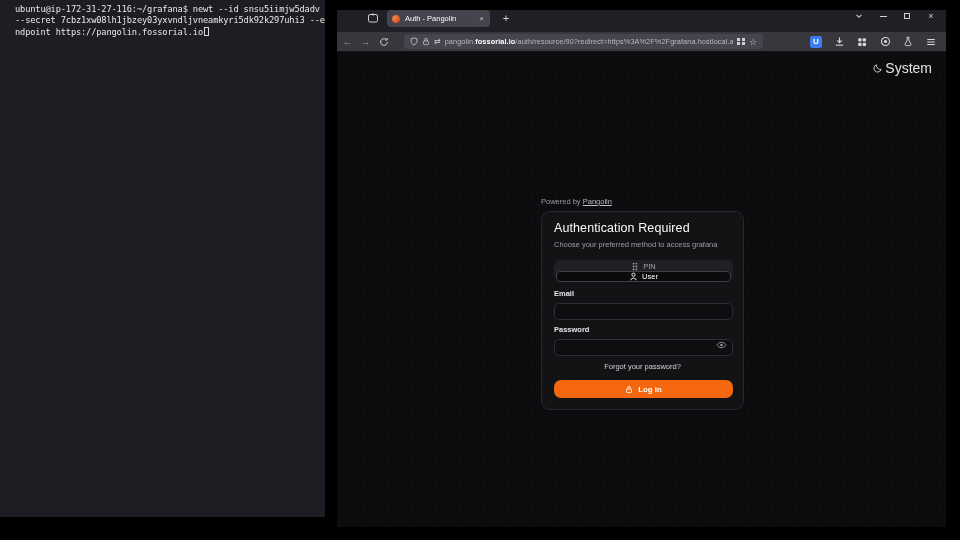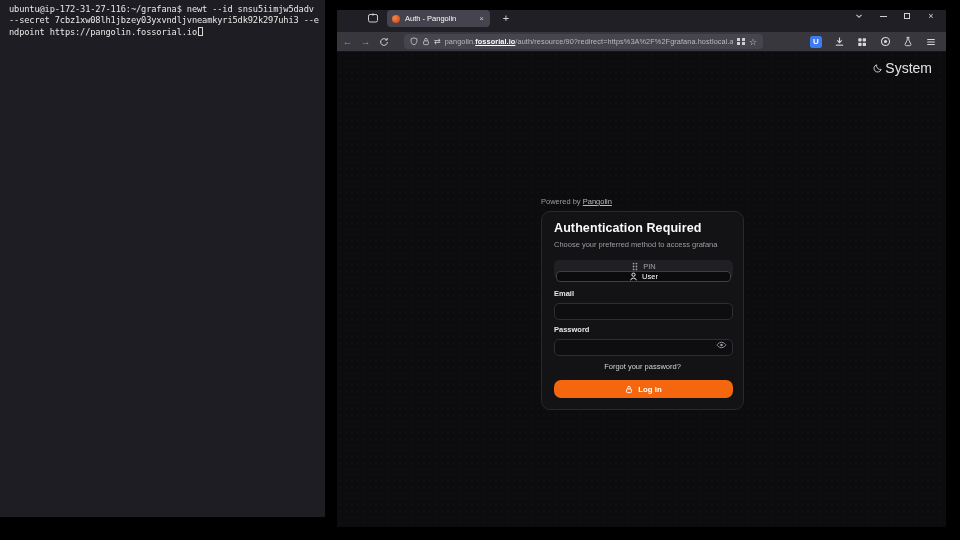--- a/index.html
+++ b/index.html
@@ -1,21 +1,21 @@
 <!DOCTYPE html>
 <html><head>
 <meta charset="utf-8">
 <style>
   * { margin:0; padding:0; box-sizing:border-box; }
   html,body { width:960px; height:540px; background:#000; overflow:hidden;
               font-family:"Liberation Sans", sans-serif; }
 
   
   .terminal { position:absolute; left:0; top:8; width:325px; height:517px;
-              background:#1d1d23; padding:4px 9px;
+              background:#1d1d23; padding:4px 15px;
               font-family:"DejaVu Sans Mono", monospace; font-size:8.7px;
               line-height:11.4px; color:#e9e9e7; }
   .term-line { white-space:pre; letter-spacing:-0.15px; }
   .cursor { display:inline-block; width:4.6px; height:9px;
             border:1px solid #d9d9d6; vertical-align:-1px; margin-left:1px; }
 
   
   .browser { position:absolute; left:337px; top:10px; width:609px; height:517px;
              background:#1f1e25; }
   .tabbar { position:absolute; left:0; top:0; width:609px; height:22px;
@@ -45,21 +45,21 @@
   .navbtn { width:15px; height:15px; margin-left:3px; border-radius:3px;
             display:flex; align-items:center; justify-content:center;
             color:#8f8f97; font-size:9.5px; }
   .navbtn.enabled { color:#d7d7dc; }
   .urlbar { margin-left:13px; width:359px; height:15px; background:#46454e;
             border-radius:4px; display:flex; align-items:center; padding:0 6px;
             gap:4px; overflow:hidden; }
   .swap-glyph { color:#cfcfd4; font-size:8px; }
   .url-text { flex:1; font-size:7.3px; color:#b9b9c0; white-space:nowrap;
               overflow:hidden; letter-spacing:0.1px; }
-  .url-domain { color:#ffffff; font-weight:bold;text-decoration:underline; }
+  .url-domain { color:#ffffff; font-weight:bold; }
   .grid4 { display:grid; grid-template-columns:3px 3px; grid-gap:1.5px; flex:0 0 auto; }
   .grid4 span { width:3px; height:3px; background:#cfcfd4; }
   .star { color:#cfcfd4; font-size:9px; flex:0 0 auto; }
   .ext-icons { margin-left:auto; display:flex; align-items:center; gap:9px;
                padding-right:8px; }
   .ext { width:14px; height:14px; display:flex; align-items:center; justify-content:center; }
   .ublock { width:12px; height:12px; background:#3d7cf2; border-radius:2.5px;
             color:#fff; font-size:8px; font-weight:bold; display:flex;
             align-items:center; justify-content:center; }
 
@@ -70,21 +70,21 @@
              background-size:6px 6px; }
   .theme-btn { position:absolute; right:14px; top:8px; display:flex; align-items:center;
                gap:2px; color:#e4e4e7; font-size:14px; }
   .powered { position:absolute; left:204px; top:145px; width:203px; text-align:left;
              font-size:7.5px; color:#9b9ba3; }
   .powered a { color:#b9b9c0; text-decoration:underline; }
 
   .card { position:absolute; left:204px; top:159px; width:203px; height:199px;
           background:#131316; border:1px solid #28282d; border-radius:9px; }
   .card-title { position:absolute; left:12px; top:9px; font-size:12.5px;
-                font-weight:bold; color:#fafafa; letter-spacing:0.1px; }
+                font-weight:normal; color:#fafafa; letter-spacing:0.1px; }
   .card-sub { position:absolute; left:12px; top:28px; font-size:7.5px; color:#9b9ba3; }
   .toggle { position:absolute; left:12px; top:48px; width:179px; height:19px;
             background:#202024; border-radius:5px; display:flex; padding:2px;flex-direction:column; }
   .seg { flex:1; display:flex; align-items:center; justify-content:center; gap:4px;
          font-size:7.5px; color:#a0a0a8; border-radius:4px; }
   .seg.active { background:#0b0b0d; border:1px solid #3e3e45; color:#ffffff; }
   .field-label { position:absolute; left:12px; font-size:7.5px; font-weight:bold;
                  color:#e6e6ea; }
   .input-wrap { position:absolute; left:12px; width:179px; height:17px; }
   .text-input { width:100%; height:100%; background:#0e0e11; border:1px solid #2d2d34;

